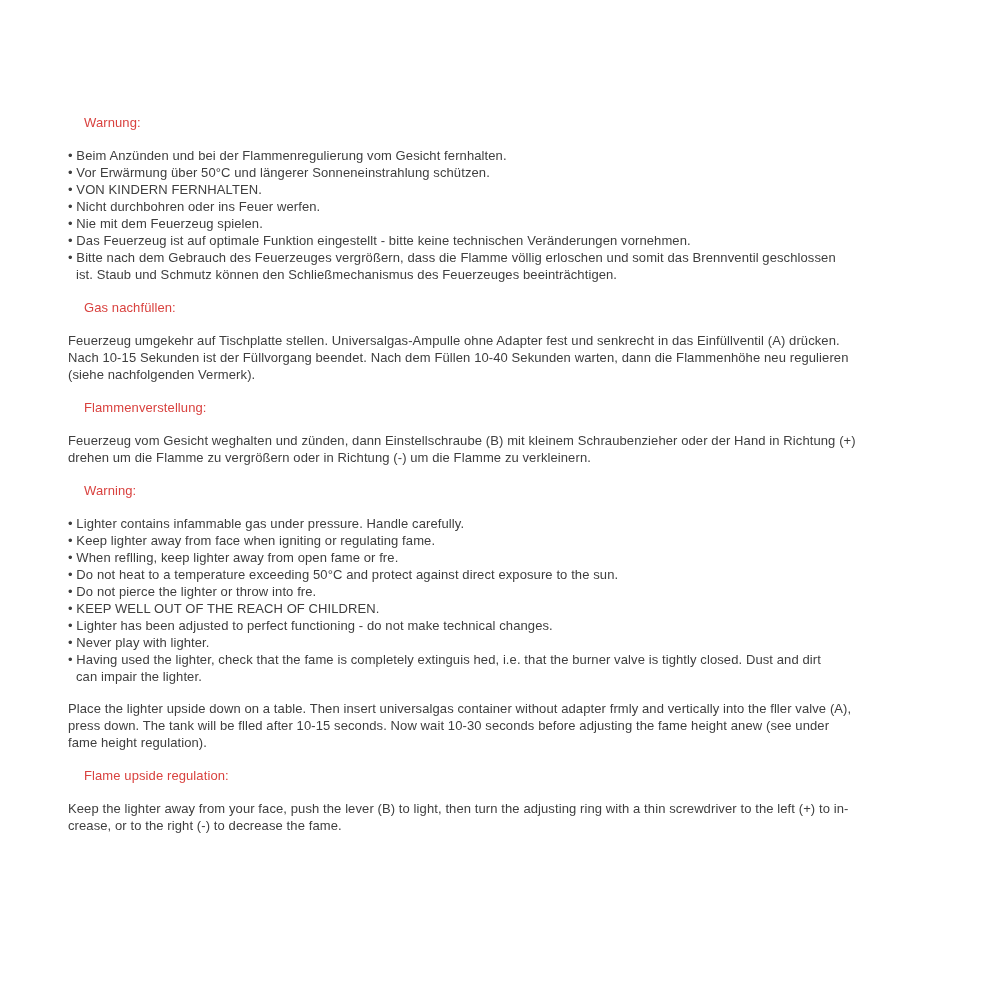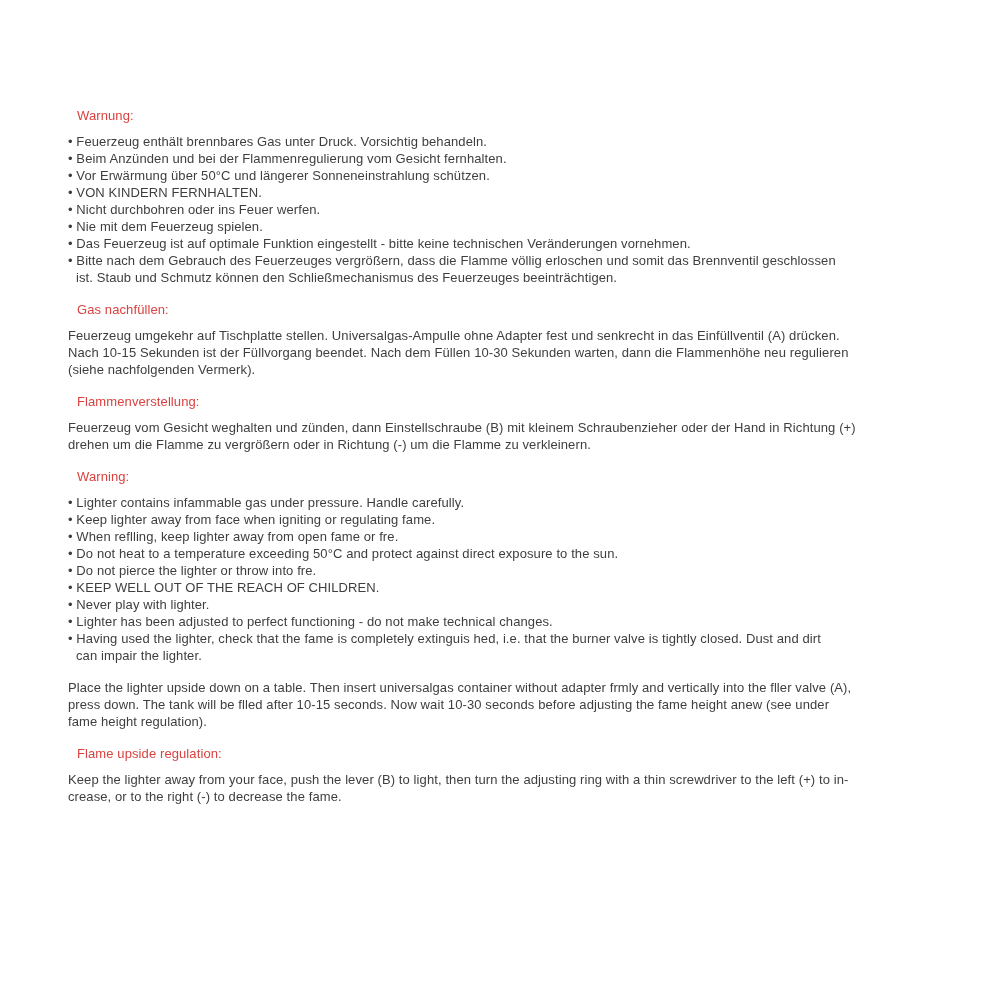--- a/index.html
+++ b/index.html
@@ -24,70 +24,69 @@
     color: #3e3e3e;
     letter-spacing: 0.1px;
   }
   .section {
     margin: 0 0 15px 0;
   }
   .section-heading {
     color: #d9423f;
     font-size: 13px;
     font-weight: normal;
-    margin: 9px;
+    margin: 16px;
     line-height: 17px;
   }
   .bullet-item {
     white-space: pre-line;
     padding-left: 8px;
     text-indent: -8px;
   }
   .para {
     white-space: pre-line;
   }
 </style>
 </head>
 <body>
 
 <div class="page">
   <div id="sections">
       <div class="section">
         <div class="section-heading">Warnung:</div>
-        <div class="bullet-item">• Feuerzeug enthält brennbares Gas unter Druck. Vorsichtig behandeln.</div>
         <div class="bullet-item">• Beim Anzünden und bei der Flammenregulierung vom Gesicht fernhalten.</div>
         <div class="bullet-item">• Vor Erwärmung über 50°C und längerer Sonneneinstrahlung schützen.</div>
         <div class="bullet-item">• VON KINDERN FERNHALTEN.</div>
         <div class="bullet-item">• Nicht durchbohren oder ins Feuer werfen.</div>
         <div class="bullet-item">• Nie mit dem Feuerzeug spielen.</div>
         <div class="bullet-item">• Das Feuerzeug ist auf optimale Funktion eingestellt - bitte keine technischen Veränderungen vornehmen.</div>
         <div class="bullet-item">• Bitte nach dem Gebrauch des Feuerzeuges vergrößern, dass die Flamme völlig erloschen und somit das Brennventil geschlossen
 ist. Staub und Schmutz können den Schließmechanismus des Feuerzeuges beeinträchtigen.</div>
       </div>
       <div class="section">
         <div class="section-heading">Gas nachfüllen:</div>
         <div class="para">Feuerzeug umgekehr auf Tischplatte stellen. Universalgas-Ampulle ohne Adapter fest und senkrecht in das Einfüllventil (A) drücken.
-Nach 10-15 Sekunden ist der Füllvorgang beendet. Nach dem Füllen 10-30 Sekunden warten, dann die Flammenhöhe neu regulieren
+Nach 10-15 Sekunden ist der Füllvorgang beendet. Nach dem Füllen 10-40 Sekunden warten, dann die Flammenhöhe neu regulieren
 (siehe nachfolgenden Vermerk).</div>
       </div>
       <div class="section">
         <div class="section-heading">Flammenverstellung:</div>
         <div class="para">Feuerzeug vom Gesicht weghalten und zünden, dann Einstellschraube (B) mit kleinem Schraubenzieher oder der Hand in Richtung (+)
 drehen um die Flamme zu vergrößern oder in Richtung (-) um die Flamme zu verkleinern.</div>
       </div>
       <div class="section">
         <div class="section-heading">Warning:</div>
         <div class="bullet-item">• Lighter contains infammable gas under pressure. Handle carefully.</div>
         <div class="bullet-item">• Keep lighter away from face when igniting or regulating fame.</div>
         <div class="bullet-item">• When reflling, keep lighter away from open fame or fre.</div>
         <div class="bullet-item">• Do not heat to a temperature exceeding 50°C and protect against direct exposure to the sun.</div>
         <div class="bullet-item">• Do not pierce the lighter or throw into fre.</div>
         <div class="bullet-item">• KEEP WELL OUT OF THE REACH OF CHILDREN.</div>
+        <div class="bullet-item">• Lighter has been adjusted to perfect functioning - do not make technical changes.</div>
         <div class="bullet-item">• Never play with lighter.</div>
-        <div class="bullet-item">• Lighter has been adjusted to perfect functioning - do not make technical changes.</div>
         <div class="bullet-item">• Having used the lighter, check that the fame is completely extinguis hed, i.e. that the burner valve is tightly closed. Dust and dirt
 can impair the lighter.</div>
       </div>
       <div class="section">
         <div class="para">Place the lighter upside down on a table. Then insert universalgas container without adapter frmly and vertically into the fller valve (A),
 press down. The tank will be flled after 10-15 seconds. Now wait 10-30 seconds before adjusting the fame height anew (see under
 fame height regulation).</div>
       </div>
       <div class="section">
         <div class="section-heading">Flame upside regulation:</div>

